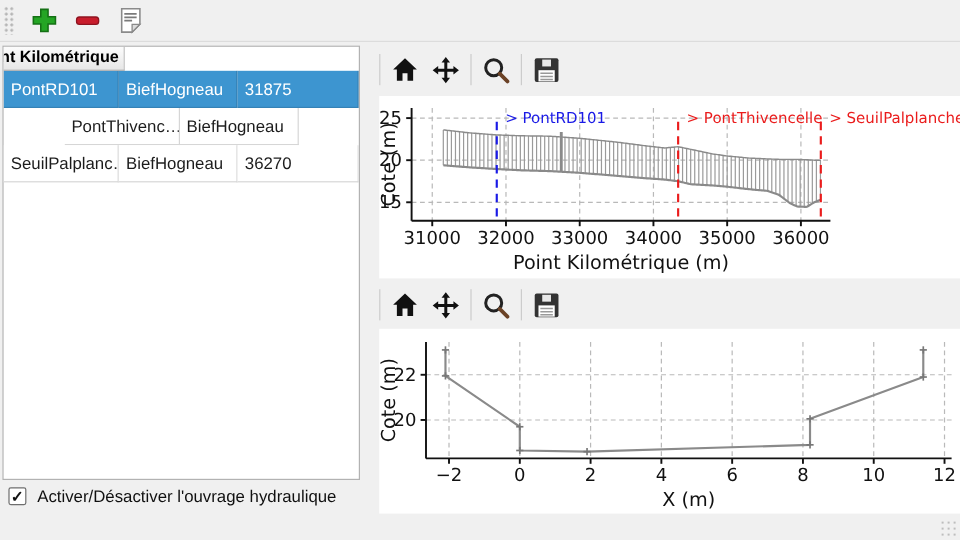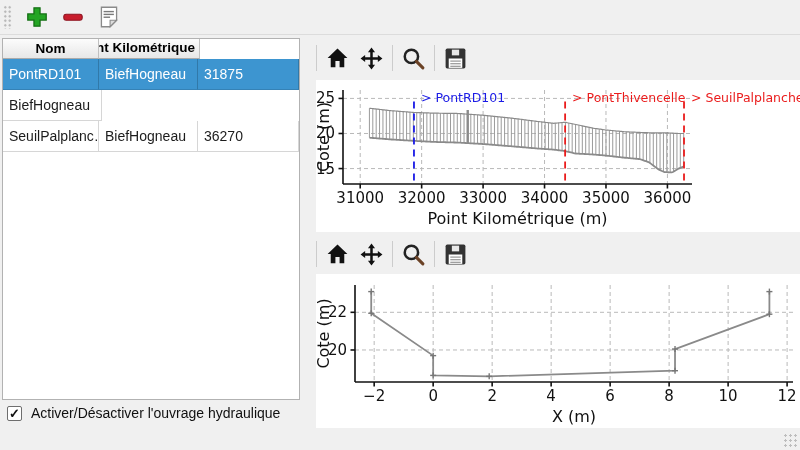--- a/index.html
+++ b/index.html
@@ -15,21 +15,21 @@
   .tbtn svg{display:block;}
   
   .table{position:absolute;left:2px;top:38px;width:298px;height:362px;background:#fff;
          border:1px solid #b2b2b2;box-sizing:border-box;overflow:hidden;}
   .thead{display:flex;height:20px;}
   .th{box-sizing:border-box;border-right:1px solid #c0c0c0;border-bottom:1px solid #aaa;
       background:linear-gradient(#fcfcfc,#e7e7e7);display:flex;align-items:center;justify-content:center;
       font-weight:bold;font-size:13.5px;color:#000;}
   .th.c0{width:96px}.th.c1{width:99px}.th.c2{width:101px;position:relative;overflow:hidden;}
   .th.c2 span{position:absolute;right:4px;top:1px;white-space:nowrap;}
-  .tr{display:flex;height:31px;}
+  .tr{display:flex;height:31px;justify-content:center;}
   .td{box-sizing:border-box;border-right:1px solid #d6d6d6;border-bottom:1px solid #d6d6d6;
       display:flex;align-items:center;padding-left:6px;font-size:14px;color:#1c1c1c;background:#fff;
       white-space:nowrap;overflow:hidden;}
   .td.c0{width:96px}.td.c1{width:99px}.td.c2{width:101px}
   .tr.selected .td{background:var(--sel,#3d95d0);color:#fff;
       border-right-color:rgba(0,0,0,.18);border-bottom-color:rgba(0,0,0,.12);}
   
   .checkbox-row{position:absolute;left:7px;top:405px;display:flex;align-items:center;gap:9px;
                 font-size:14px;color:#101010;cursor:pointer;}
   .cb{width:15px;height:15px;background:#fff;border:1px solid #6e6e6e;border-radius:2px;
@@ -74,31 +74,31 @@
         <path d="M19 15 L13 21 V15 Z" fill="#dcdcdc" stroke="#8a8a8a" stroke-width="1"></path>
         <line x1="7" y1="7" x2="16.5" y2="7" stroke="#7a7a7a" stroke-width="1.3"></line>
         <line x1="7" y1="9.6" x2="16.5" y2="9.6" stroke="#7a7a7a" stroke-width="1.3"></line>
         <line x1="7" y1="12.2" x2="13" y2="12.2" stroke="#7a7a7a" stroke-width="1.3"></line>
       </svg>
     </button>
   </div>
 
   <div class="table" style="--sel: #3d95d0;">
     <div class="thead">
-      <div class="th c0">Nom</div>
       <div class="th c2">
           <span>Point Kilométrique</span>
         </div>
     </div>
     <div class="tr selected">
       <div class="td c0">PontRD101</div>
       <div class="td c1">BiefHogneau</div>
       <div class="td c2">31875</div>
     </div>
     <div class="tr">
+      <div class="td c0">PontThivenc…</div>
       <div class="td c1">BiefHogneau</div>
     </div>
     <div class="tr">
       <div class="td c0">SeuilPalplanc…</div>
       <div class="td c1">BiefHogneau</div>
       <div class="td c2">36270</div>
     </div>
   </div>
 
   <label class="checkbox-row">

